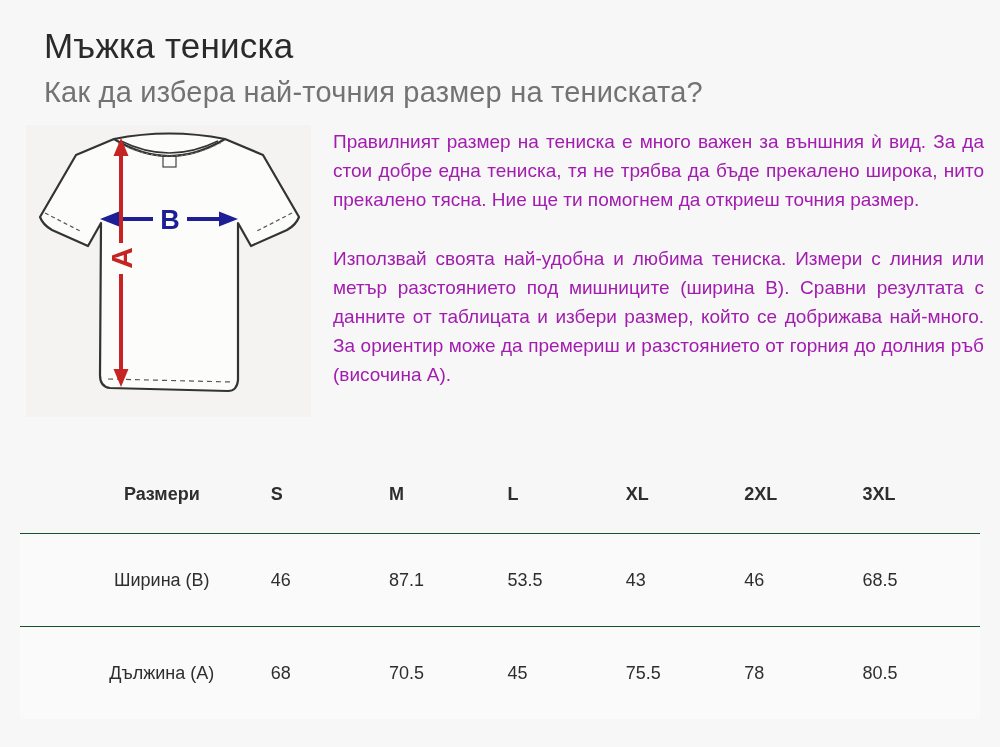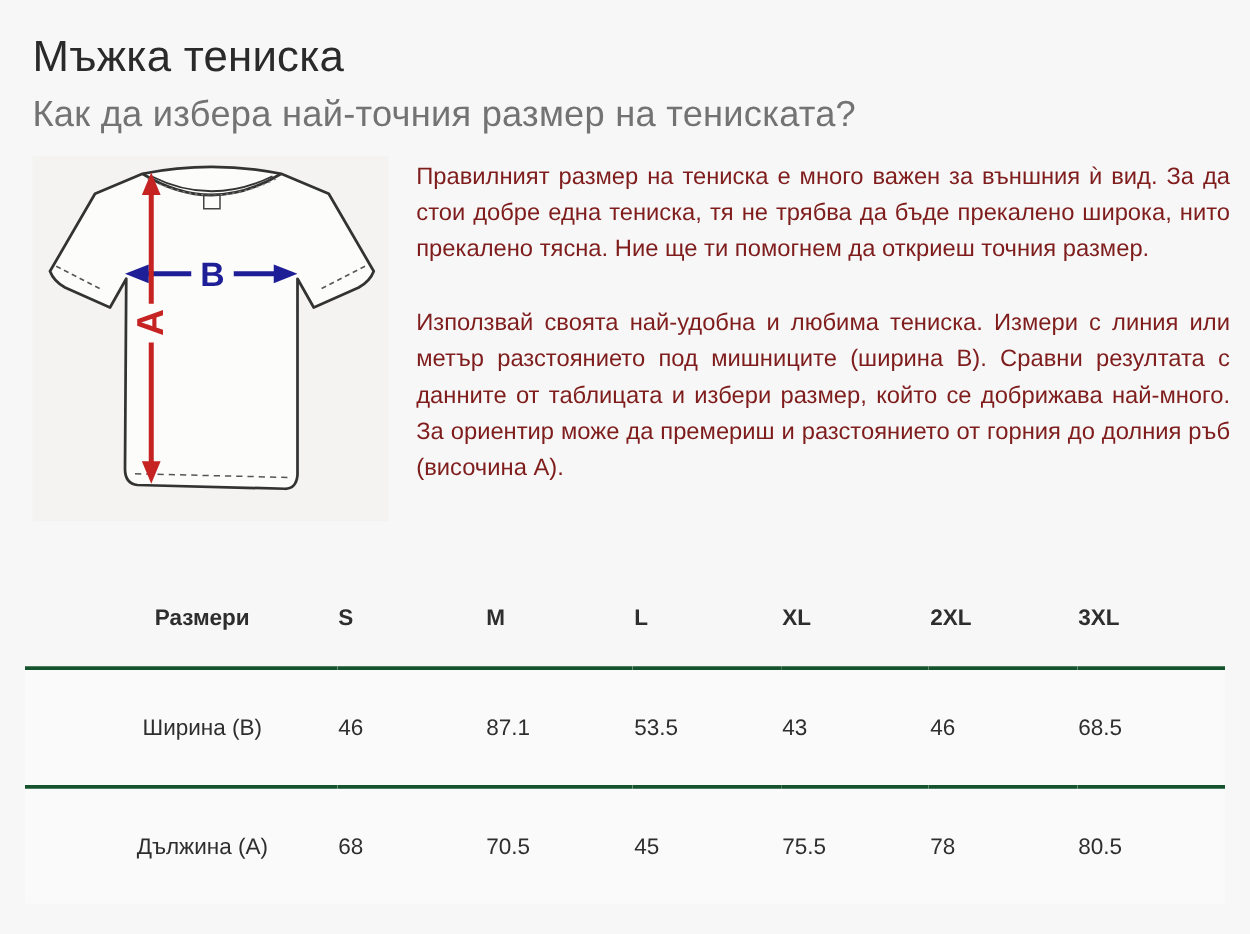--- a/index.html
+++ b/index.html
@@ -5,58 +5,58 @@
   html,body{margin:0;padding:0;}
   body{
     width:1000px;height:747px;overflow:hidden;
     background:#f7f7f7;
     font-family:"Liberation Sans", sans-serif;
     color:#3b3b3b;
   }
   .page{width:1000px;height:747px;position:relative;}
 
   
-  .header{padding:26px 28px 0 26px;}
+  .header{padding:26px 28px 0 44px;}
   .page-title{
     margin:0 0 10px 0;
     font-size:35px;font-weight:400;color:#2a2a2a;letter-spacing:.2px;
   }
   .page-subtitle{
     margin:0;
     font-size:29px;font-weight:400;color:#737373;letter-spacing:.2px;
   }
 
   
   .content{display:flex;align-items:flex-start;padding:16px 16px 0 26px;}
   .diagram-wrap{
     width:285px;height:292px;flex:0 0 285px;
     background:#f4f3f1;
   }
   .diagram-wrap svg{display:block;}
   .text-col{
     flex:1;
     padding:2px 0 0 22px;
-    font-size:19px;line-height:29px;text-align:justify;color:#7f1d1d;
+    font-size:19px;line-height:29px;text-align:justify;color:#a21caf;
   }
   .text-col p{margin:0 0 30px 0;}
   .text-col p:last-child{margin-bottom:0;}
 
   
   .table-section{margin:38px 20px 0 20px;}
   table.size-table{width:100%;border-collapse:separate;border-spacing:0;table-layout:fixed;}
   .size-table th,.size-table td{
     text-align:left;vertical-align:middle;
     font-size:18px;color:#2e2e2e;
   }
   .size-table thead th{
     height:76px;font-weight:700;background:transparent;
   }
   .size-table tbody td{
     height:90px;font-weight:400;background:#fafafa;
-    border-top:3px solid #14532d;
+    border-top:1px solid #14532d;
   }
   .size-table th:first-child,.size-table td:first-child{padding-left:35px;text-align:center;}
   .col-label{width:26%;}
   .col-size{width:12.33%;}
 </style>
 </head>
 <body>
 
 <div class="page">
 

